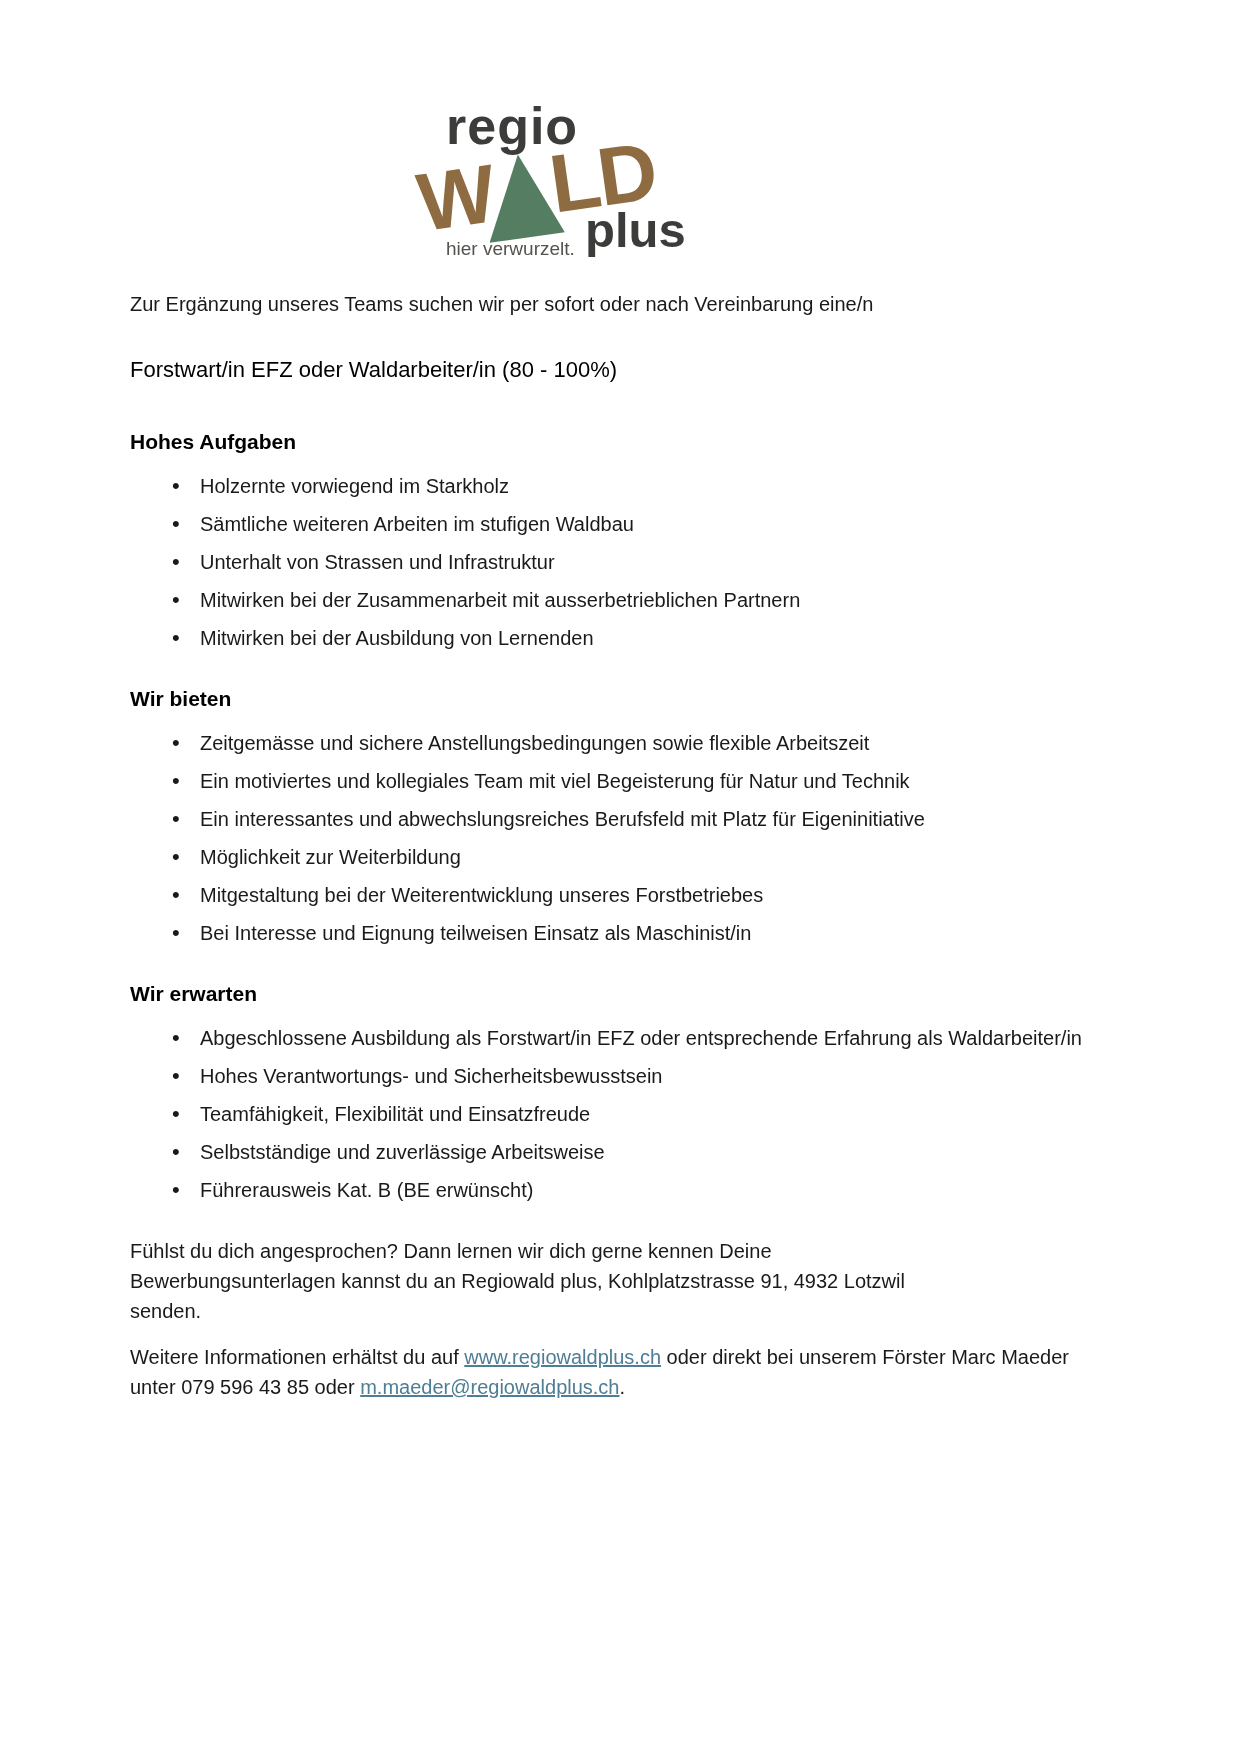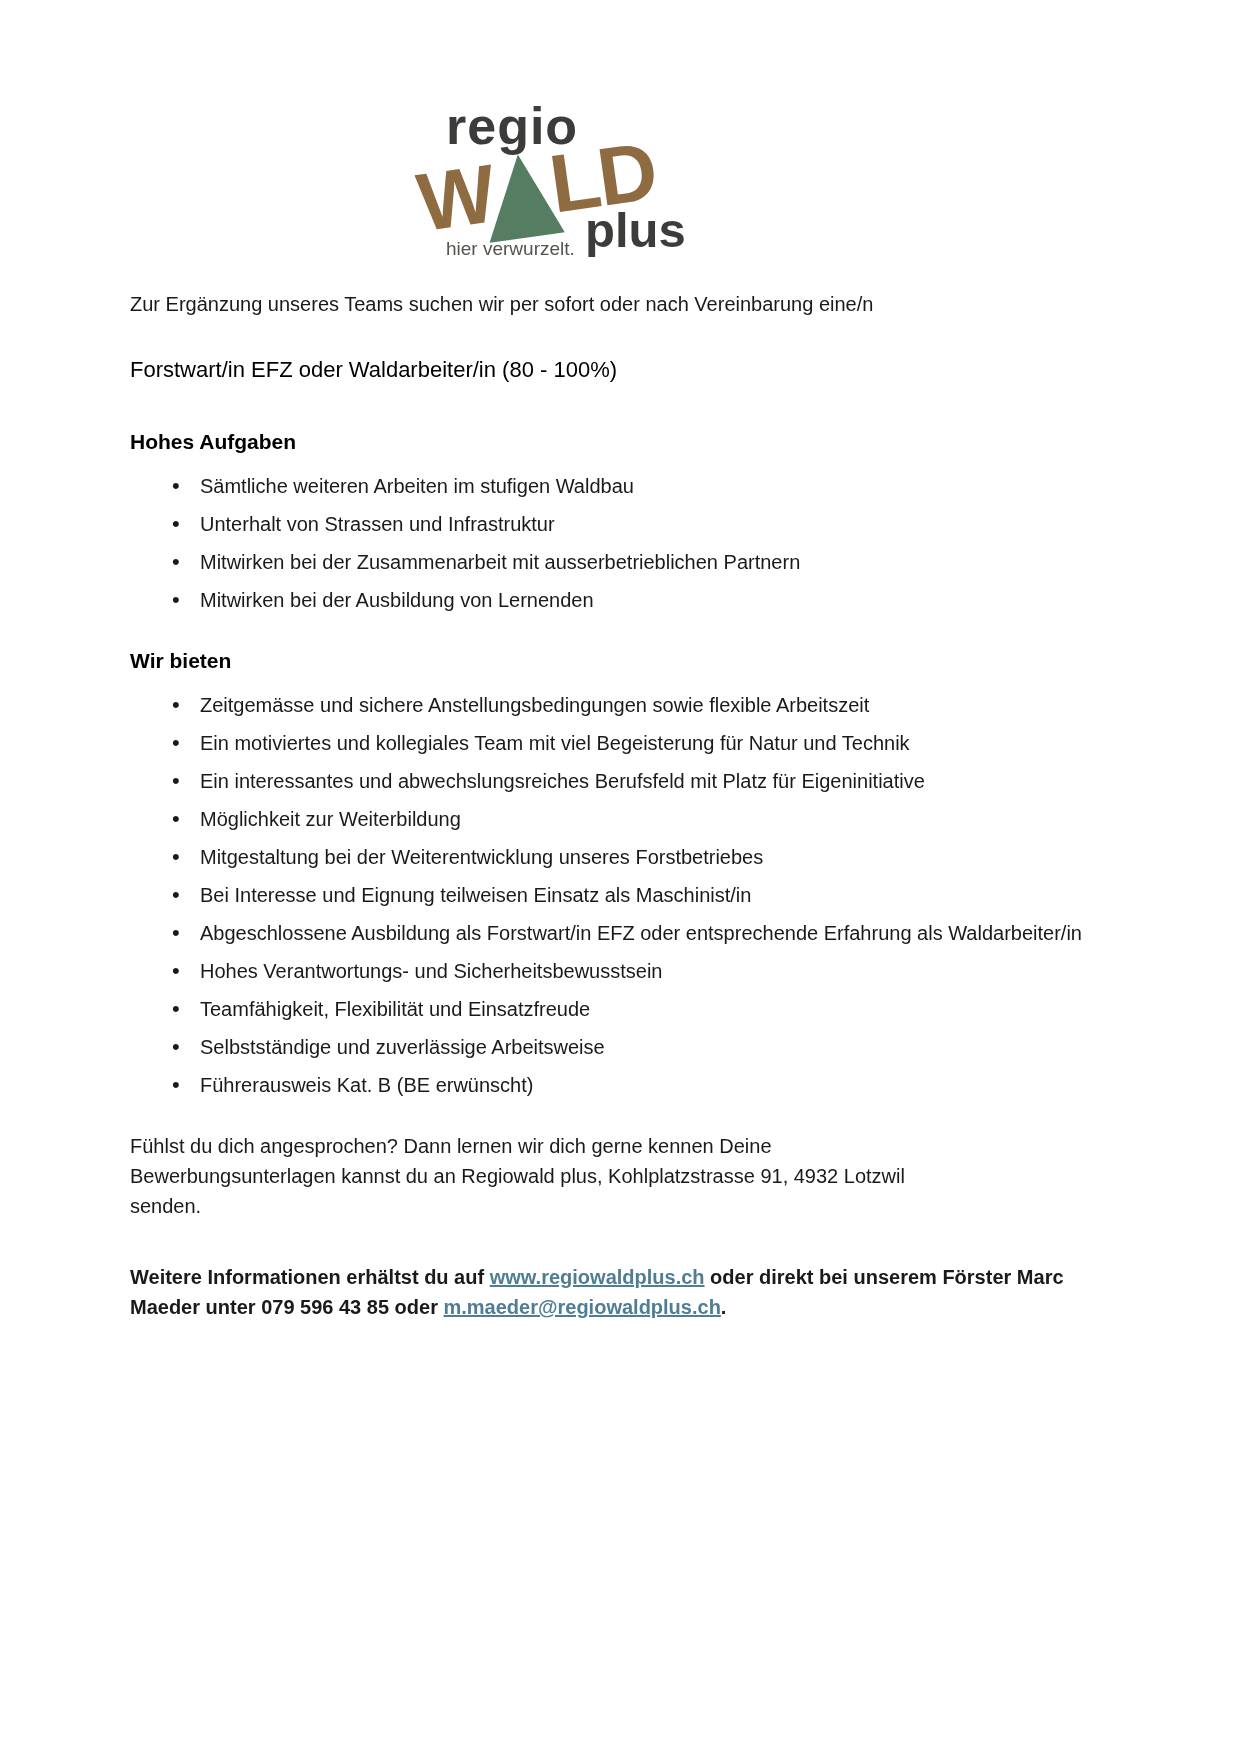--- a/index.html
+++ b/index.html
@@ -72,21 +72,21 @@
     padding-left: 70px;
     margin-bottom: 11px;
     font-size: 20px; line-height: 27px;
   }
   ul.blist li::before {
     content: "\2022";
     position: absolute; left: 42px; top: -1px;
     font-size: 22px;
   }
   .closing-p { margin-top: 32px; }
-  .info-p    { margin-top: 41px; font-weight: bold; }
+  .info-p    { margin-top: 16px; }
   a.doclink {
     color: #4e7d96;
     text-decoration: underline;
     cursor: pointer;
   }
 </style>
 </head>
 <body>
 
 <div class="content">
@@ -103,36 +103,38 @@
     <div class="logo-plus">plus</div>
     <div class="logo-tagline">hier verwurzelt.</div>
   </div>
 
   <p class="lead-p">Zur Ergänzung unseres Teams suchen wir per sofort oder nach Vereinbarung eine/n</p>
 
   <h1 class="job-title">Forstwart/in EFZ oder Waldarbeiter/in (80 - 100%)</h1>
 
   <h2 class="sec">Hohes Aufgaben</h2>
   <ul class="blist">
+    <li>Holzernte vorwiegend im Starkholz</li>
     <li>Sämtliche weiteren Arbeiten im stufigen Waldbau</li>
     <li>Unterhalt von Strassen und Infrastruktur</li>
     <li>Mitwirken bei der Zusammenarbeit mit ausserbetrieblichen Partnern</li>
     <li>Mitwirken bei der Ausbildung von Lernenden</li>
   </ul>
 
   <h2 class="sec">Wir bieten</h2>
   <ul class="blist">
     <li>Zeitgemässe und sichere Anstellungsbedingungen sowie flexible Arbeitszeit</li>
     <li>Ein motiviertes und kollegiales Team mit viel Begeisterung für Natur und Technik</li>
     <li>Ein interessantes und abwechslungsreiches Berufsfeld mit Platz für Eigeninitiative</li>
     <li>Möglichkeit zur Weiterbildung</li>
     <li>Mitgestaltung bei der Weiterentwicklung unseres Forstbetriebes</li>
     <li>Bei Interesse und Eignung teilweisen Einsatz als Maschinist/in</li>
   </ul>
 
+  <h2 class="sec">Wir erwarten</h2>
   <ul class="blist">
     <li>Abgeschlossene Ausbildung als Forstwart/in EFZ oder entsprechende Erfahrung als Waldarbeiter/in</li>
     <li>Hohes Verantwortungs- und Sicherheitsbewusstsein</li>
     <li>Teamfähigkeit, Flexibilität und Einsatzfreude</li>
     <li>Selbstständige und zuverlässige Arbeitsweise</li>
     <li>Führerausweis Kat. B (BE erwünscht)</li>
   </ul>
 
   <p class="closing-p pre">Fühlst du dich angesprochen? Dann lernen wir dich gerne kennen Deine
 Bewerbungsunterlagen kannst du an Regiowald plus, Kohlplatzstrasse 91, 4932 Lotzwil

